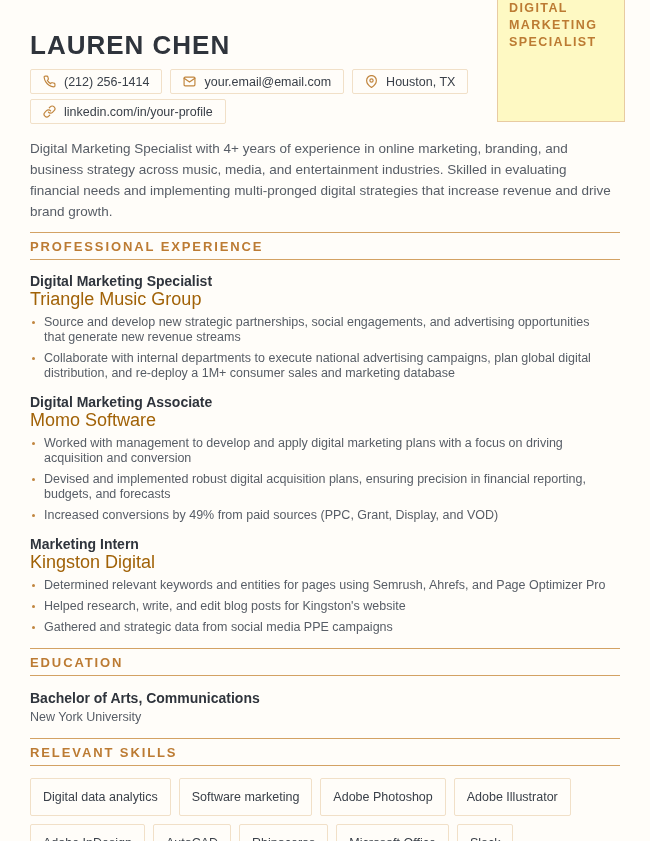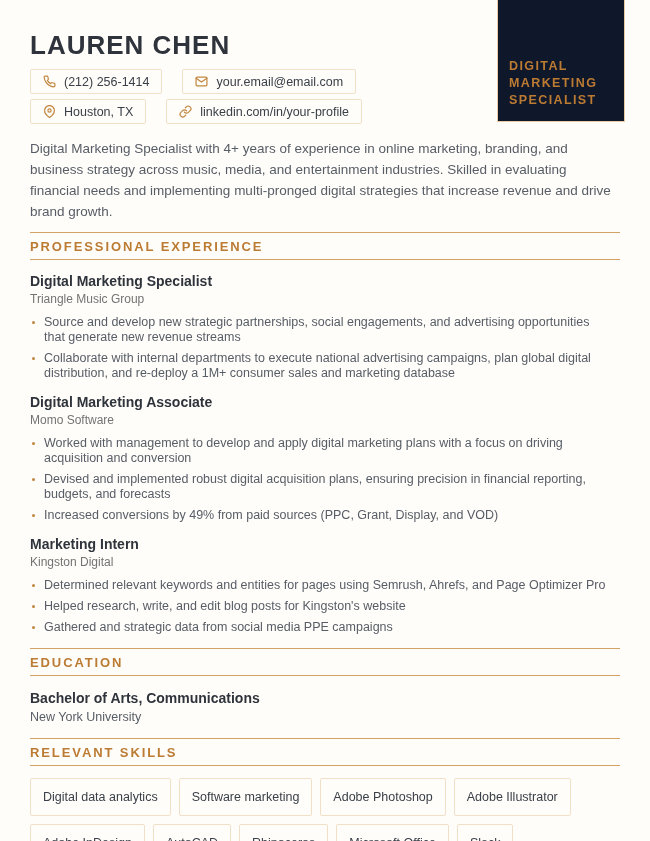--- a/index.html
+++ b/index.html
@@ -17,25 +17,24 @@
     padding: 0 30px;
   }
 
   
   .title-box {
     position: absolute;
     top: 0;
     right: 25px;
     width: 128px;
     height: 122px;
-    background: #0f172a;
+    background: #fef9c3;
     border: 1px solid #e8cba2;
     border-top: none;
     display: flex;
-    align-items: flex-end;
     padding: 0 8px 12px 11px;
   }
   .title-box-text {
     color: #bc7b33;
     font-weight: 700;
     font-size: 12.5px;
     line-height: 17px;
     letter-spacing: 1.4px;
   }
   .resume-name {
@@ -43,21 +42,21 @@
     font-size: 26px;
     font-weight: 700;
     letter-spacing: 1px;
     color: #2f343c;
     line-height: 30px;
   }
   .chips {
     margin-top: 9px;
     display: flex;
     flex-wrap: wrap;
-    gap: 5px 20px;
+    gap: 5px 8px;
     width: 460px;
   }
   .chip {
     display: inline-flex;
     align-items: center;
     gap: 8px;
     height: 25px;
     padding: 0 12px;
     border: 1px solid #f1e0c8;
     border-radius: 2px;
@@ -87,21 +86,21 @@
     color: #bc7b33;
     font-weight: 700;
     font-size: 13px;
     letter-spacing: 1.9px;
     line-height: 15px;
   }
 
   
   .job { margin-top: 13px; }
   .job-title { font-size: 14px; font-weight: 700; color: #2f343c; line-height: 17px; }
-  .job-company { margin-top: 2px; font-size: 12px; color: #737373; line-height: 15px; }
+  .job-company { margin-top: 2px; font-size: 18px; color: #a16207; line-height: 15px; }
   .bullets { margin-top: 8px; list-style: none; }
   .bullets li {
     position: relative;
     padding-left: 14px;
     font-size: 12.5px;
     line-height: 15px;
     color: #575d66;
     margin-bottom: 6px;
     max-width: 580px;
   }

